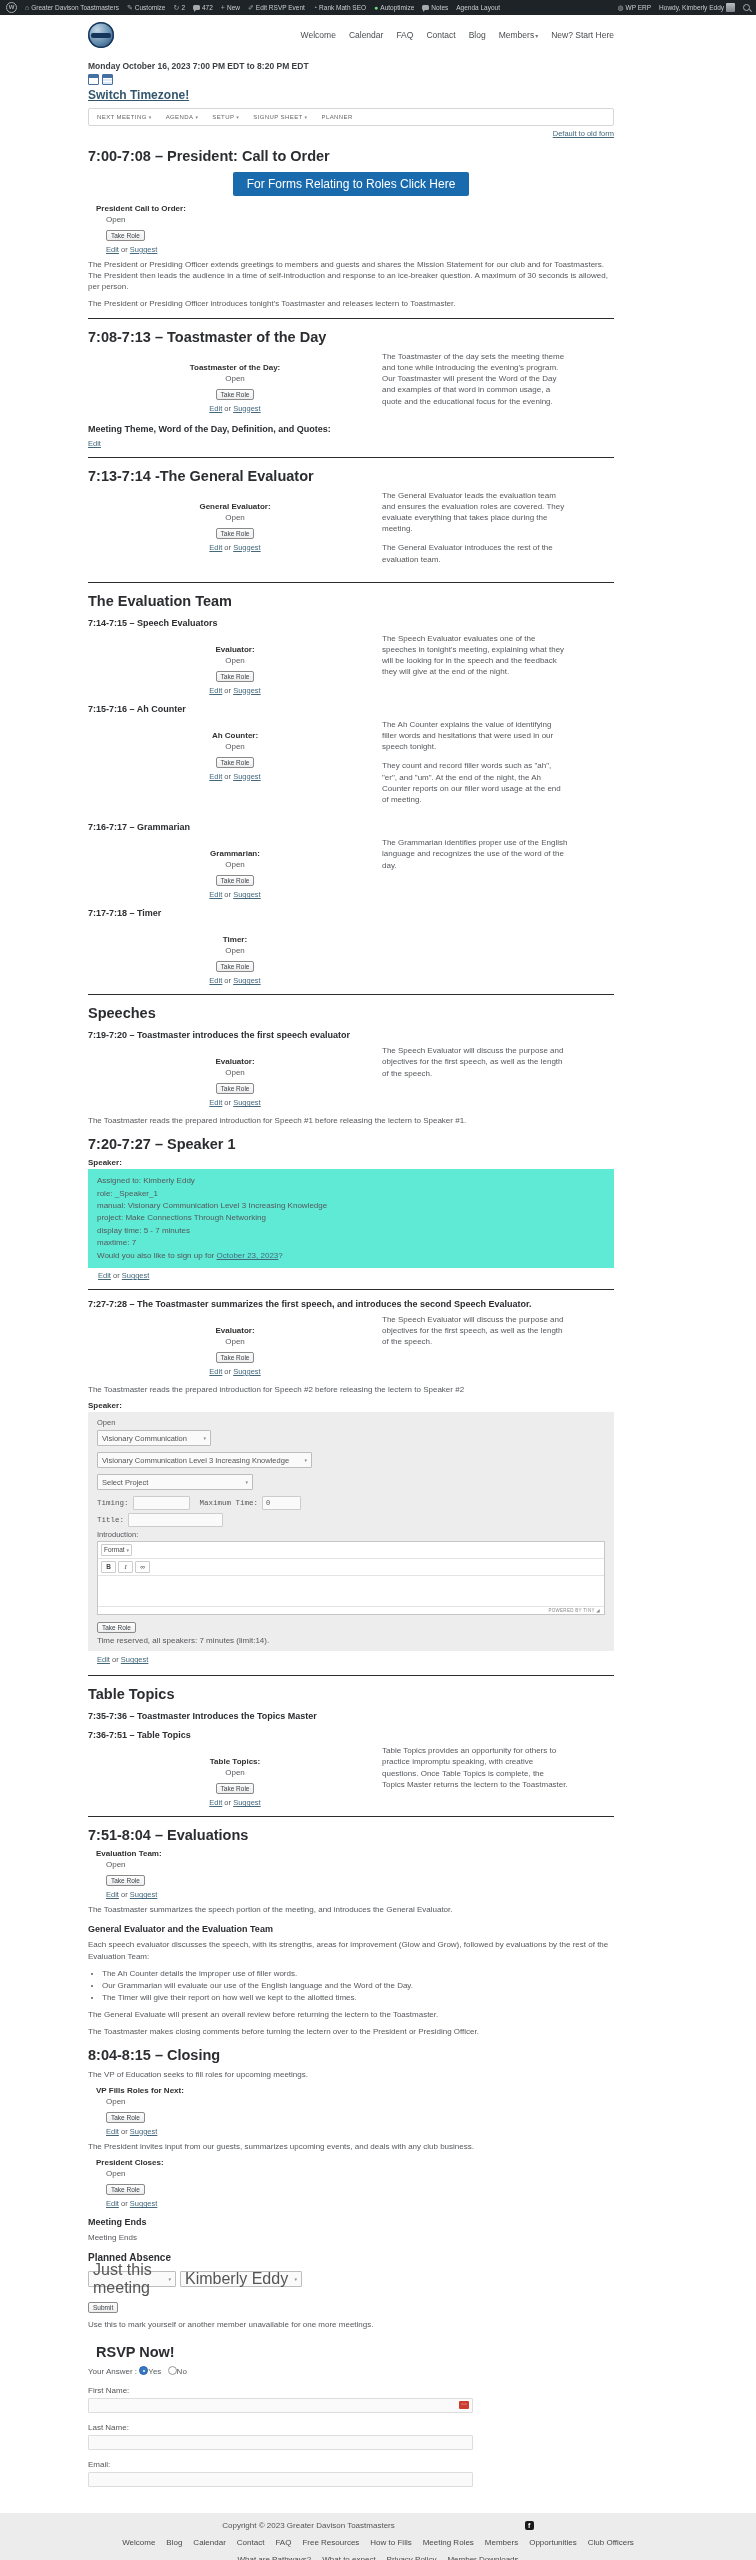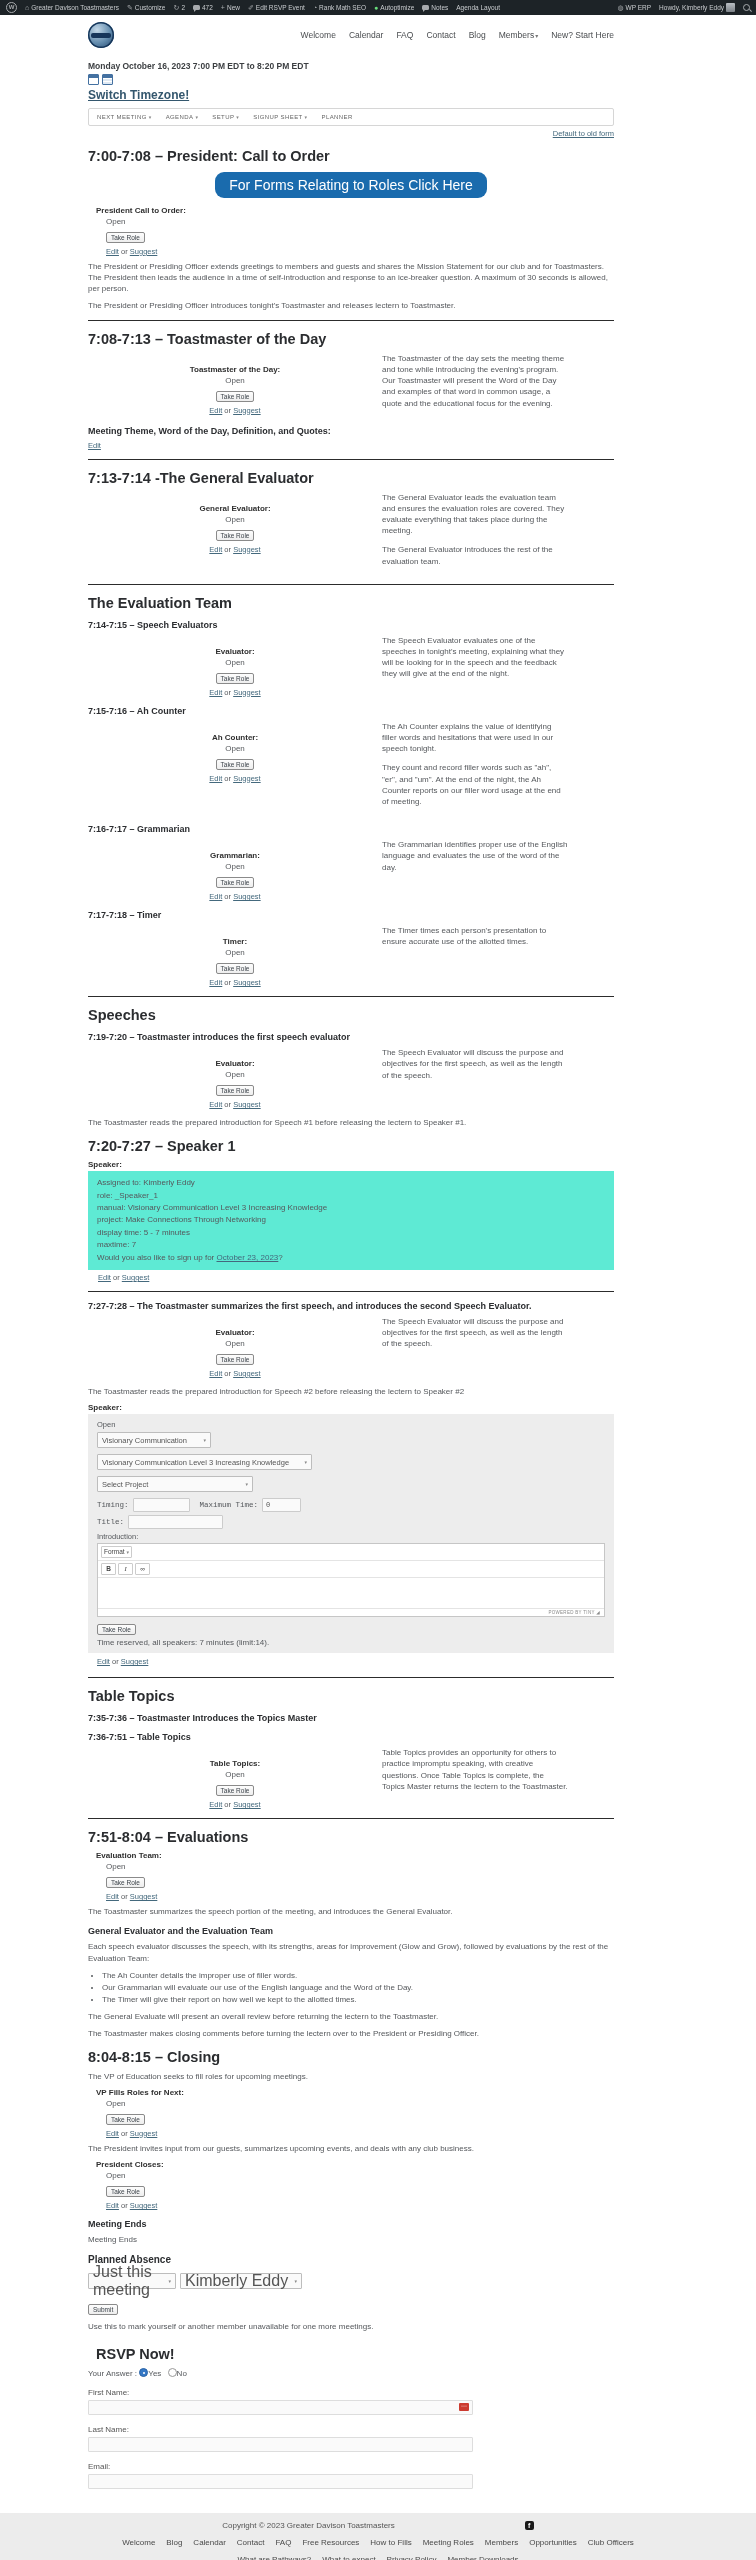--- a/index.html
+++ b/index.html
@@ -35,21 +35,21 @@
   .switchtz{font-size:12px;margin-top:3px;}
   .switchtz a{color:#34576e;font-weight:bold;}
   .tabstrip{border:1px solid #d6d6d6;border-radius:2px;margin-top:6px;padding:5px 8px;display:flex;gap:14px;font-size:6px;color:#666;letter-spacing:.4px;}
   .tabstrip .tab{display:inline-flex;align-items:flex-end;gap:2px;cursor:pointer;}
   .tinycaret{font-size:5px;color:#888;}
   .oldform{text-align:right;font-size:7.5px;margin-top:3px;}
   h1{font-size:14.5px;color:#2b2d30;margin:10px 0 6px;font-weight:bold;}
   h3{font-size:9px;color:#2b2d30;margin:9px 0 5px;font-weight:bold;}
   p{font-size:8px;line-height:1.4;margin:5px 0;}
   .pillwrap{text-align:center;margin:8px 0;}
-  .pill{background:#1a6bad;color:#fff;border:none;border-radius:9px;font-size:14px;padding:5px 14px;font-family:"Liberation Sans",sans-serif;cursor:pointer;}
+  .pill{background:#1a6bad;color:#fff;border:none;border-radius:2px;font-size:12px;padding:5px 14px;font-family:"Liberation Sans",sans-serif;cursor:pointer;}
   .hr-strong{border:none;border-top:1.5px solid #2c2c2c;margin:9px 0;}
   
   .rb-title{font-size:8px;font-weight:bold;color:#303030;}
   .rb-open{font-size:8px;margin-top:2px;}
   .btn-mini{display:inline-block;font-size:6.5px;padding:1px 4px;border:1px solid #8a8a8a;border-radius:2px;background:linear-gradient(#fdfdfd,#eee);color:#3c434a;font-family:"Liberation Sans",sans-serif;cursor:pointer;margin-top:2px;}
   .rb-links{font-size:7.5px;margin-top:3px;}
   .rb-left{margin:6px 8px 4px;}
   .rb-left .ind{margin-left:10px;}
   .twocol{display:flex;margin:4px 0 8px;}
   .col-l{width:294px;text-align:center;padding-top:12px;}
@@ -274,34 +274,31 @@
   </div>
   <h3>7:16-7:17 – Grammarian</h3>
   <div class="twocol">
     <div class="col-l">
       <div class="rb-title">Grammarian:</div>
       <div class="rb-open">Open</div>
       <div><button class="btn-mini">Take Role</button></div>
       <div class="rb-links"><a>Edit</a> <span>or</span> <a>Suggest</a></div>
     </div>
     <div class="col-r">
-          <p>The Grammarian identifies proper use of the English language and evaluates the use of the word of the day.</p>
+          <p>The Grammarian identifies proper use of the English language and recognizes the use of the word of the day.</p>
         </div>
   </div>
   <h3>7:17-7:18 – Timer</h3>
   <div class="twocol">
     <div class="col-l">
       <div class="rb-title">Timer:</div>
       <div class="rb-open">Open</div>
       <div><button class="btn-mini">Take Role</button></div>
       <div class="rb-links"><a>Edit</a> <span>or</span> <a>Suggest</a></div>
     </div>
-    <div class="col-r">
-          <p>The Timer times each person's presentation to ensure accurate use of the allotted times.</p>
-        </div>
   </div>
   <hr class="hr-strong">
 
   
   <h1>Speeches</h1>
   <h3>7:19-7:20 – Toastmaster introduces the first speech evaluator</h3>
   <div class="twocol">
     <div class="col-l">
       <div class="rb-title">Evaluator:</div>
       <div class="rb-open">Open</div>

